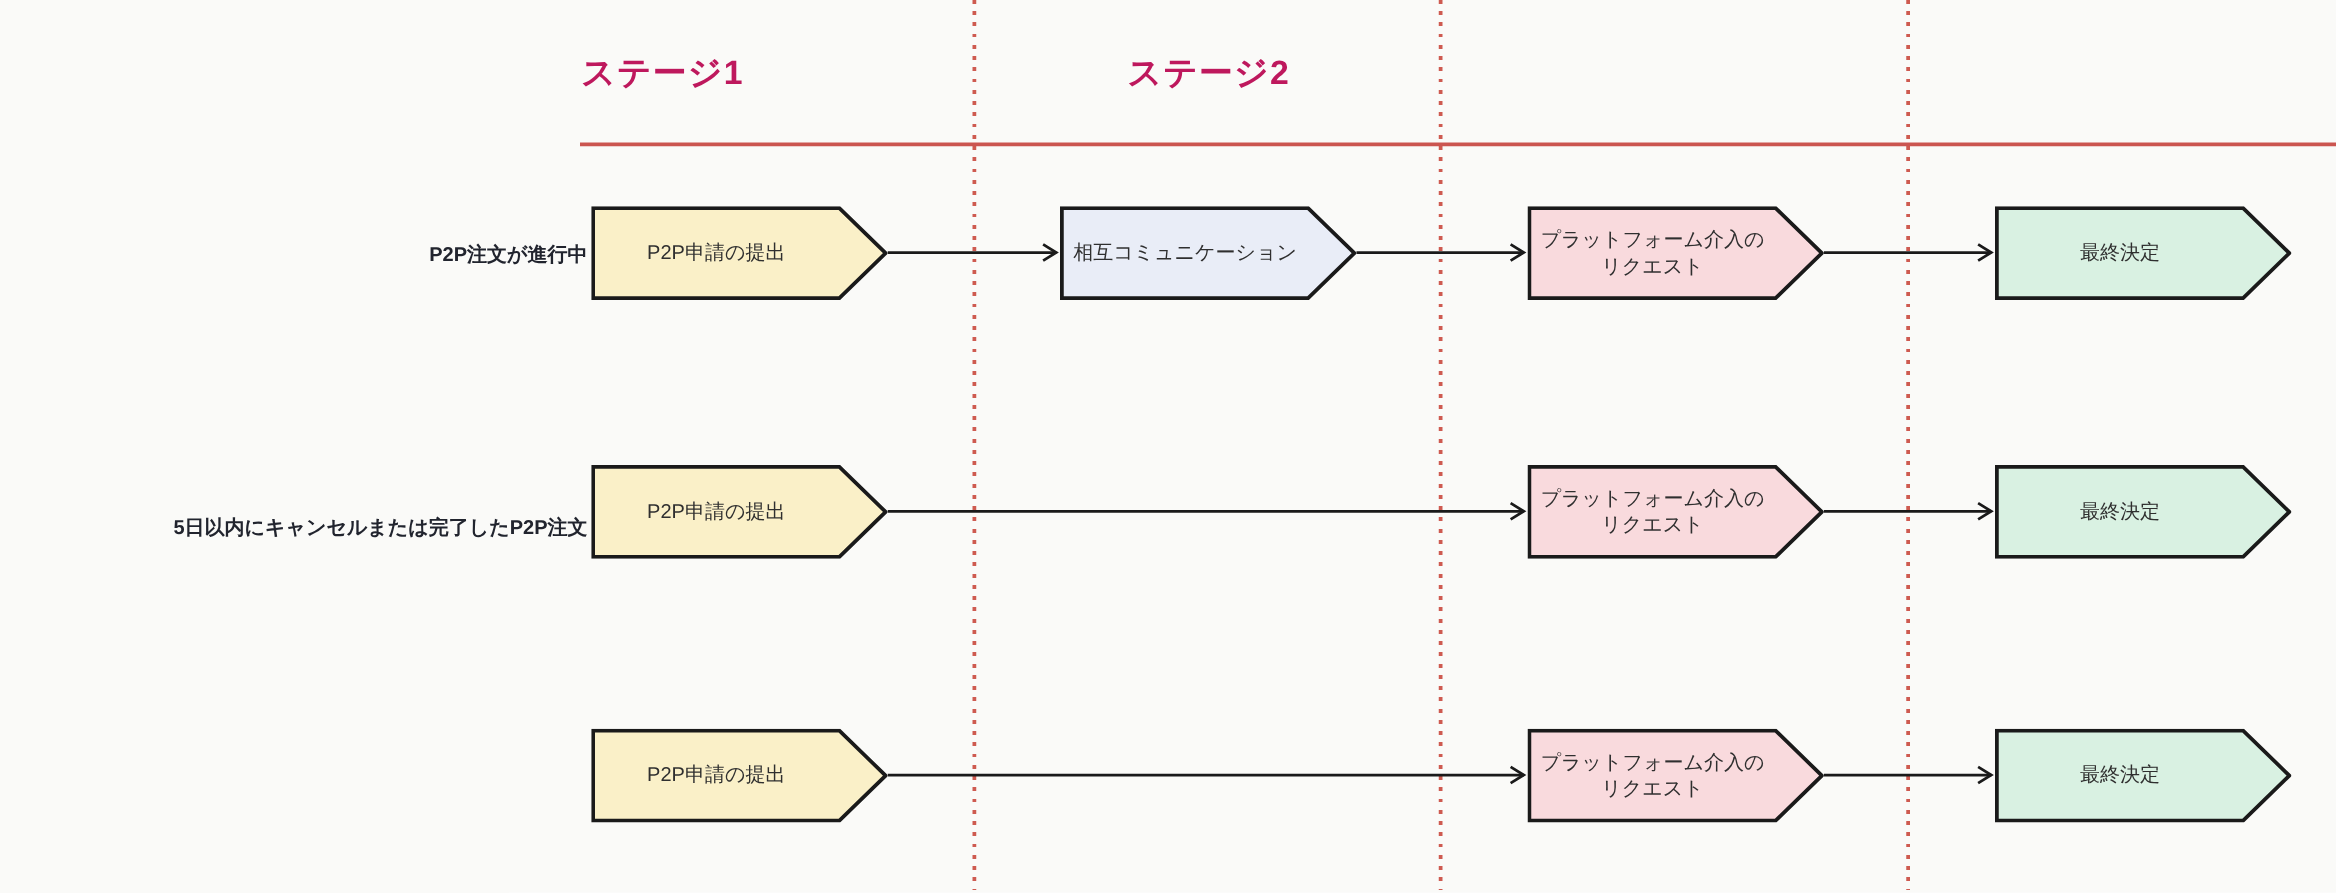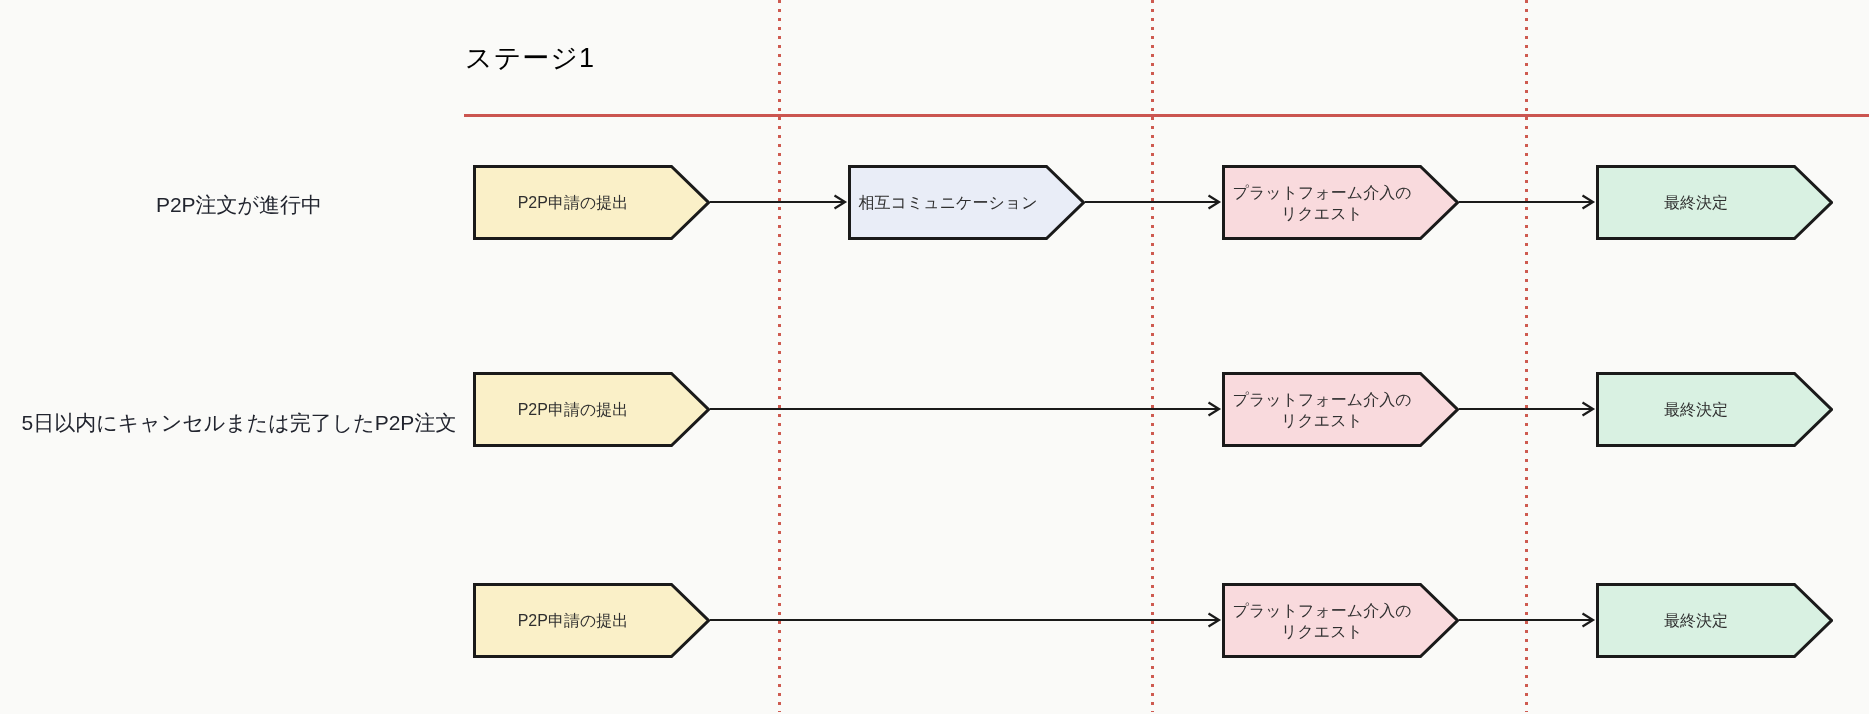--- a/index.html
+++ b/index.html
@@ -10,35 +10,35 @@
   .canvas{
     position:relative;
     width:1869px;height:714px;
     background:#fafaf8;
     overflow:hidden;
   }
   
   .stage-header{
     position:absolute;top:41px;width:300px;height:34px;
     line-height:34px;text-align:center;
-    font-size:27px;font-weight:normal;color:#000000;
+    font-size:27px;font-weight:bold;color:#be185d;
     letter-spacing:1px;white-space:nowrap;
   }
   .stage-underline{
     position:absolute;top:114px;left:464px;right:0;height:2.5px;
     background:#cb5550;
   }
   .stage-separator{
     position:absolute;top:0;height:712px;width:3px;
     background:repeating-linear-gradient(to bottom,#ce5a50 0 3px,transparent 3px 9px);
   }
   
   .row-label{
     position:absolute;left:8px;width:462px;
-    text-align:center;font-size:21px;font-weight:normal;
+    text-align:right;font-size:16px;font-weight:bold;
     color:#21242e;line-height:30px;
   }
   
   .step{
     position:absolute;width:237px;height:75px;
   }
   .step svg{position:absolute;left:0;top:0;display:block;}
   .step .step-label{
     position:absolute;left:4px;right:41px;top:0;bottom:0;
     display:flex;align-items:center;justify-content:center;
@@ -55,20 +55,21 @@
 </head>
 <body>
 
 <div class="canvas">
 
   <div class="stage-separator" style="left:778px"></div>
   <div class="stage-separator" style="left:1151px"></div>
   <div class="stage-separator" style="left:1525px"></div>
 
   <div class="stage-header" style="left:380px">ステージ1</div>
+  <div class="stage-header" style="left:817px">ステージ2</div>
   <div class="stage-underline"></div>
 
   <div class="row-label" style="top:190px">P2P注文が進行中</div>
   <div class="row-label" style="top:408px">5日以内にキャンセルまたは完了したP2P注文</div>
 
   <div class="step" style="left:473px;top:165px">
     <svg width="237" height="75" viewBox="0 0 237 75">
       <polygon points="1.5,1.5 198.5,1.5 235.5,37.5 198.5,73.5 1.5,73.5" stroke="#1a1a1a" stroke-width="3" stroke-linejoin="miter" fill="#faf0c8"></polygon>
     </svg>
     <div class="step-label">P2P申請の提出</div>

